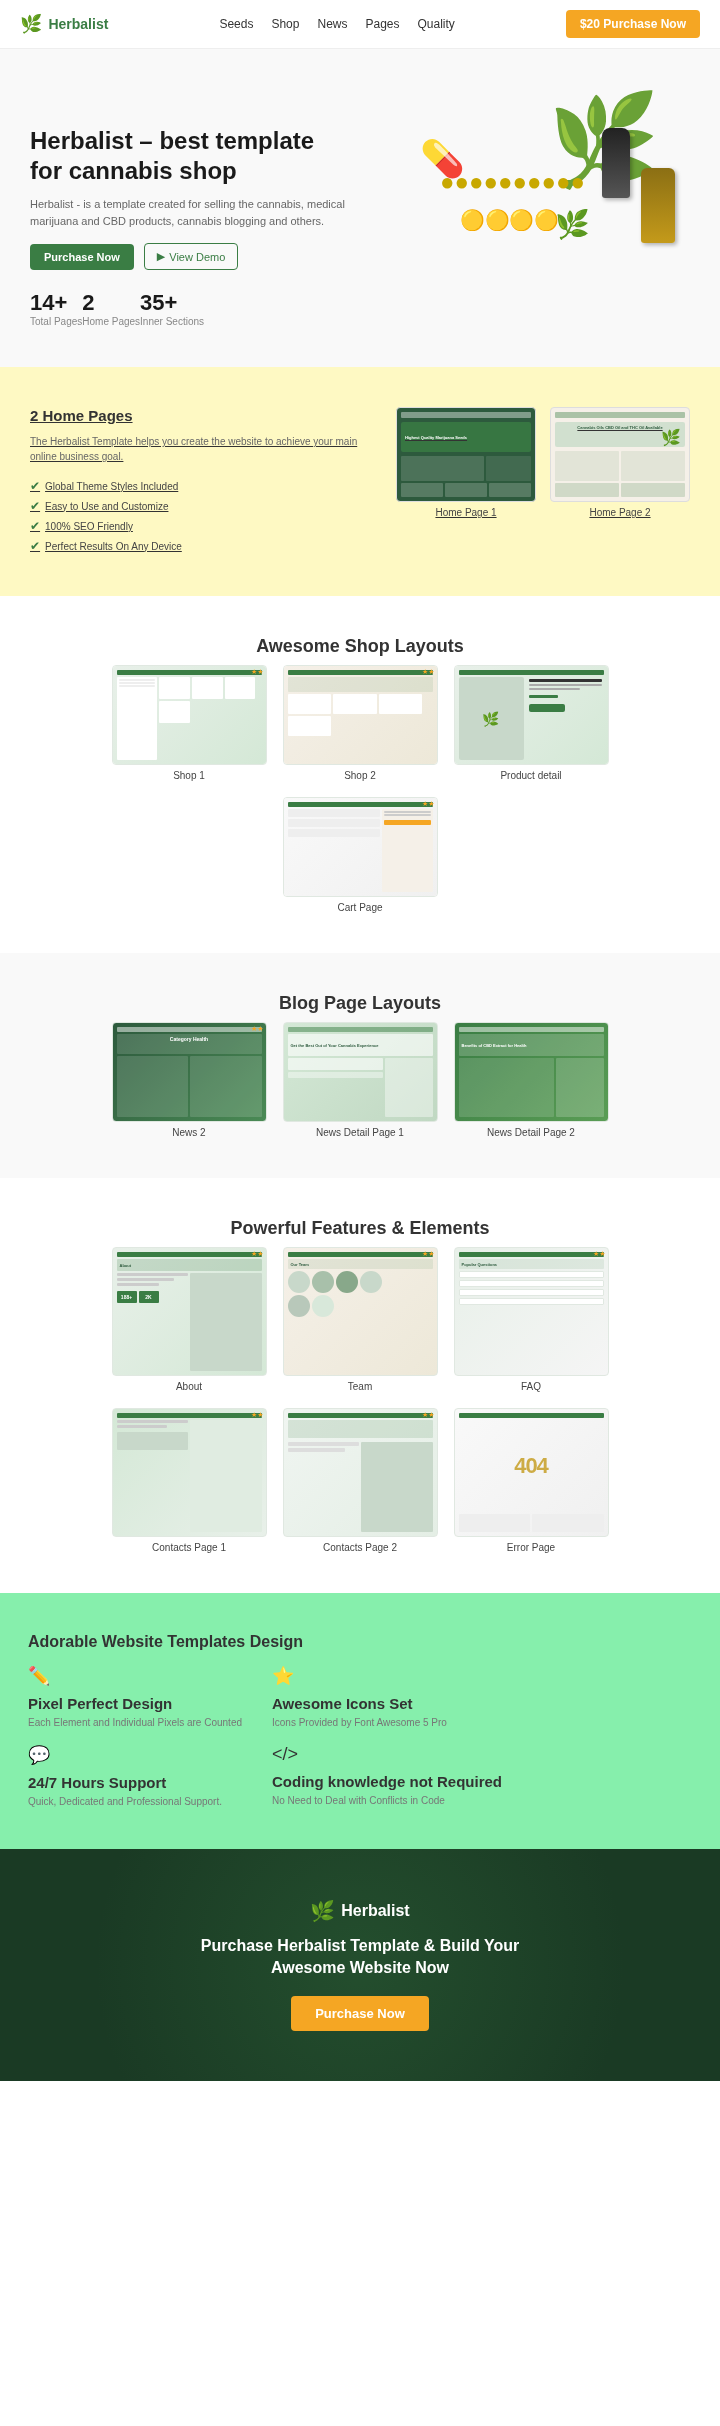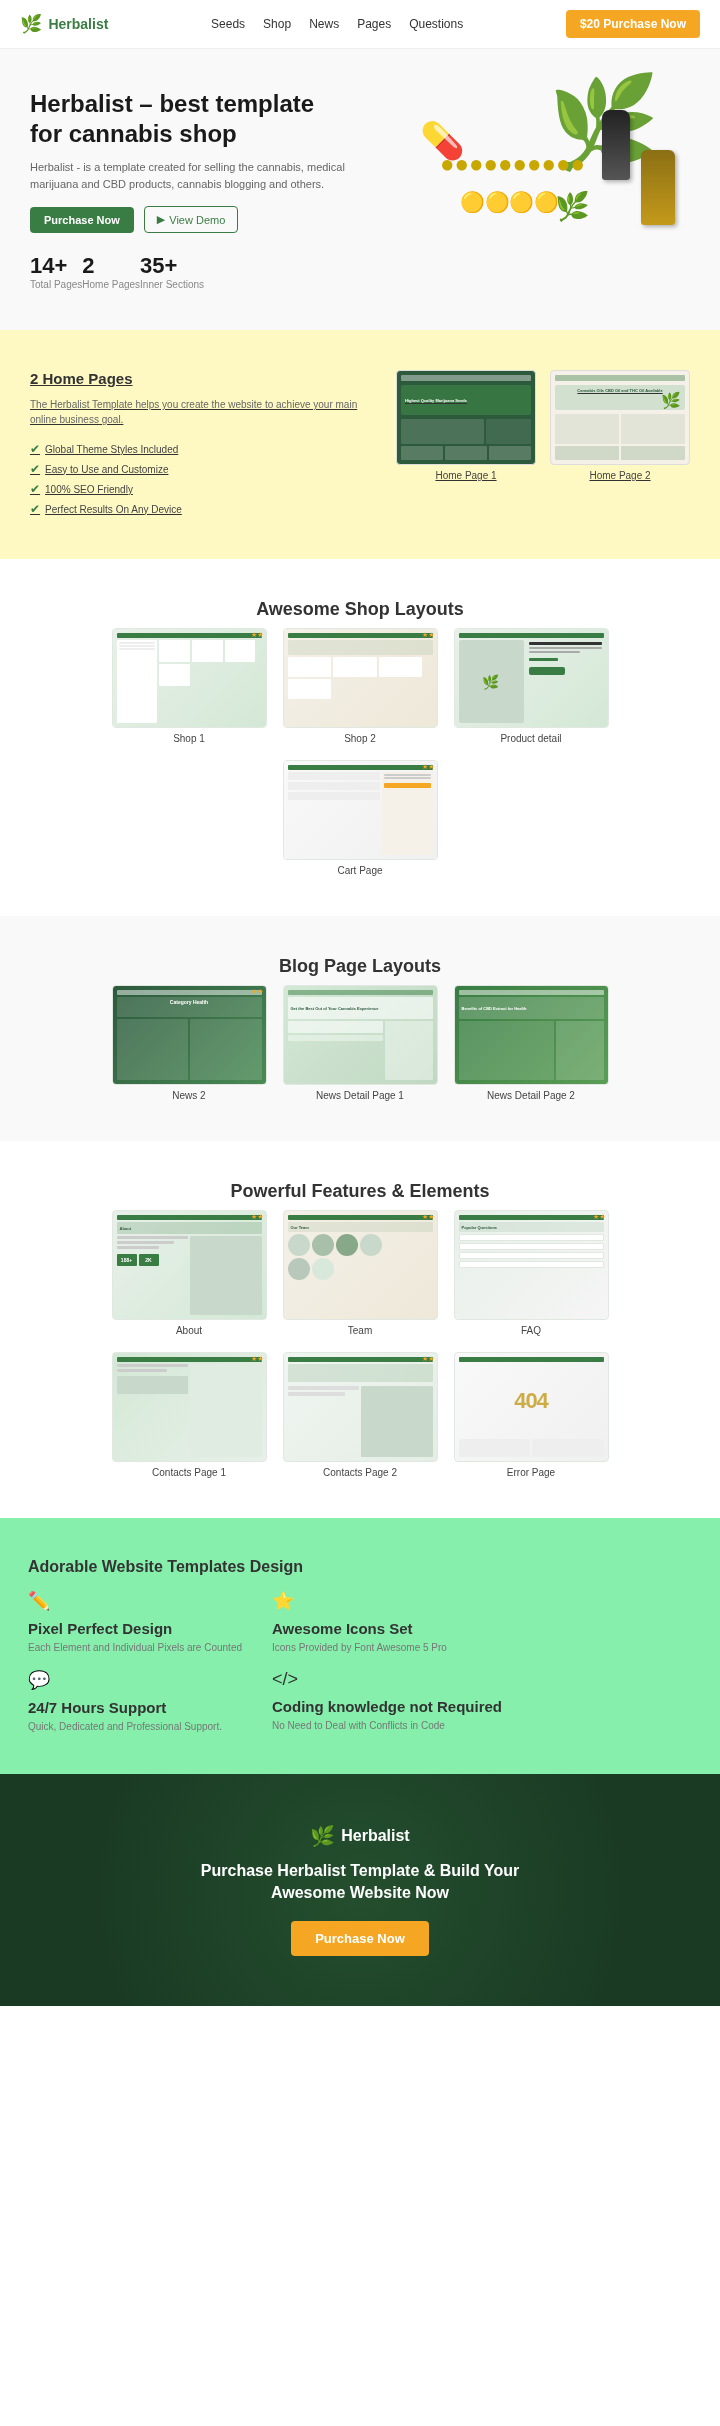--- a/index.html
+++ b/index.html
@@ -7,21 +7,21 @@
 
     
     nav { display: flex; align-items: center; justify-content: space-between; padding: 10px 20px; border-bottom: 1px solid #eee; background: #fff; }
     .nav-logo { display: flex; align-items: center; gap: 6px; font-weight: 700; color: #3a7d44; font-size: 14px; }
     .nav-links { display: flex; gap: 18px; }
     .nav-links a { color: #333; text-decoration: none; font-size: 12px; }
     .btn-purchase { background: #f5a623; color: #fff; border: none; padding: 7px 14px; border-radius: 4px; font-size: 12px; font-weight: 600; cursor: pointer; }
 
     
     .hero { background: #f9f9f9; padding: 40px 30px; display: flex; align-items: center; justify-content: space-between; min-height: 240px; position: relative; overflow: hidden; }
-    .hero-text { max-width: 320px; }
+    .hero-text { max-width: 320px; margin-top: 37px; }
     .hero-text h1 { font-size: 24px; font-weight: 800; color: #1a1a1a; line-height: 1.25; margin-bottom: 10px; }
     .hero-text p { font-size: 11px; color: #666; margin-bottom: 14px; line-height: 1.5; }
     .hero-btns { display: flex; gap: 10px; align-items: center; }
     .btn-green { background: #3a7d44; color: #fff; border: none; padding: 7px 14px; border-radius: 4px; font-size: 11px; font-weight: 600; cursor: pointer; }
     .btn-outline { background: transparent; color: #3a7d44; border: 1px solid #3a7d44; padding: 6px 12px; border-radius: 4px; font-size: 11px; cursor: pointer; display: flex; align-items: center; gap: 4px; }
     .hero-stats { display: flex; margin-top: 20px; }
     .hero-stat .num { font-size: 22px; font-weight: 800; color: #1a1a1a; }
     .hero-stat .label { font-size: 10px; color: #888; }
     .hero-image { width: 280px; height: 200px; position: relative; }
 
@@ -77,36 +77,36 @@
 
     
     .footer-cta { background: #1a3a24; padding: 50px 30px; text-align: center; }
     .footer-logo { display: flex; align-items: center; justify-content: center; gap: 6px; color: #fff; font-size: 16px; font-weight: 700; margin-bottom: 12px; }
     .footer-cta h2 { color: #fff; font-size: 16px; font-weight: 700; margin-bottom: 4px; }
     .footer-leaf-bg { background-image: radial-gradient(circle at 50% 50%, rgba(58,125,68,0.3) 0%, transparent 70%); }
     .bt-green { background: linear-gradient(135deg, #2d5a3d, #4a8a55); }
     .thumb-wrap { position: relative; }
 
     
-    .feat-thumb-img { width: 155px; height: 110px; background: #f0f5f1; border-radius: 4px; border: 1px solid #e0e8e1; overflow: hidden; }
+    .feat-thumb-img { width: 155px; height: 129px; background: #f0f5f1; border-radius: 4px; border: 1px solid #e0e8e1; overflow: hidden; }
   </style>
 </head>
 <body>
 
 <nav>
   <div class="nav-logo">
     <span style="color:#3a7d44;font-size:18px;">🌿</span>
     <span>Herbalist</span>
   </div>
   <div class="nav-links">
     <a href="#">Seeds</a>
     <a href="#">Shop</a>
     <a href="#">News</a>
     <a href="#">Pages</a>
-    <a href="#">Questions</a>
+    <a href="#">Quality</a>
   </div>
   <button class="btn-purchase">$20 Purchase Now</button>
 </nav>
 
 <div class="hero">
   <div class="hero-text">
     <h1>Herbalist – best template for cannabis shop</h1>
     <p>Herbalist - is a template created for selling the cannabis, medical marijuana and CBD products, cannabis blogging and others.</p>
     <div class="hero-btns">
       <button class="btn-green">Purchase Now</button>

